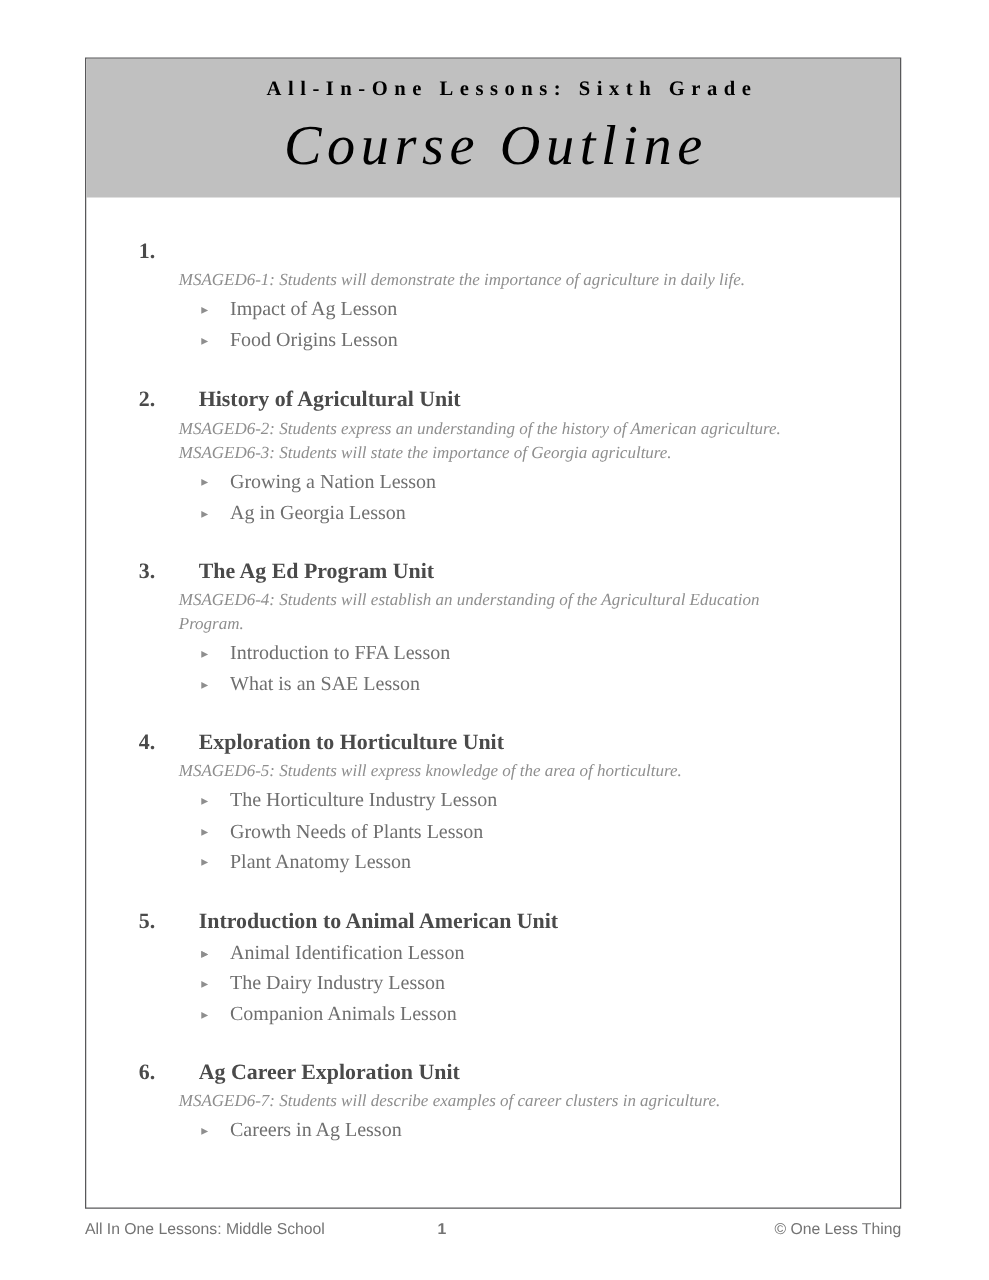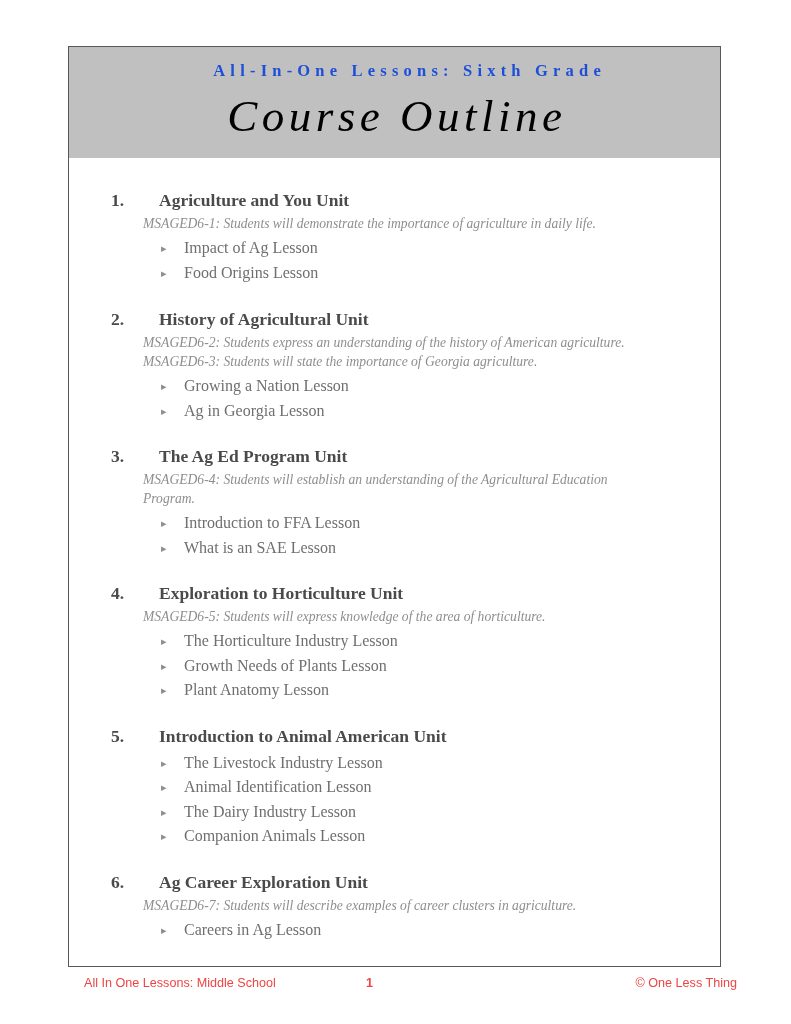--- a/index.html
+++ b/index.html
@@ -45,21 +45,21 @@
     height: 111px;
     background: #c0c0c0;
     overflow: hidden;
   }
   #header-subtitle {
     position: absolute;
     left: 0;
     right: 0;
     top: 14px;
     text-align: center;
-    color: #1d4ed8;
+    color: #000000;
     font-family: "Liberation Serif", serif;
     font-weight: bold;
     font-size: 16.5px;
     letter-spacing: 5.2px;
     text-indent: 5.2px;
     line-height: 20px;
     white-space: nowrap;
     padding-left: 25px;
   }
   #header-title {
@@ -157,22 +157,21 @@
 
   
   #footer {
     position: absolute;
     left: 68px;
     top: 974px;
     width: 653px;
     height: 22px;
     font-family: "Liberation Sans", sans-serif;
     font-size: 12.6px;
-    color: #ef4444;
-    margin-left: 16px;
+    color: #737373;
   }
   #footer-left {
     position: absolute;
     left: 0;
     top: 0;
     line-height: 18px;
     white-space: nowrap;
   }
   #footer-page {
     position: absolute;
@@ -202,21 +201,20 @@
     <div id="header-banner">
       <div id="header-subtitle">All-In-One Lessons: Sixth Grade</div>
       <div id="header-title">Course Outline</div>
     </div>
 
     <div id="outline">
         <div style="height: 30px;"></div>
         <div class="unit">
           <div class="unit-head">
             <div class="unit-number">1.</div>
-            <div class="unit-title">Agriculture and You Unit</div>
           </div>
           <div class="standards">
             <div class="standard">MSAGED6-1: Students will demonstrate the importance of agriculture in daily life.</div>
           </div>
           <div class="lessons">
             <div class="lesson"><span class="lesson-bullet">▸</span><span>Impact of Ag Lesson</span></div>
             <div class="lesson"><span class="lesson-bullet">▸</span><span>Food Origins Lesson</span></div>
           </div>
         </div>
         <div style="height: 22px;"></div>
@@ -263,21 +261,21 @@
             <div class="lesson"><span class="lesson-bullet">▸</span><span>Plant Anatomy Lesson</span></div>
           </div>
         </div>
         <div style="height: 21px;"></div>
         <div class="unit">
           <div class="unit-head">
             <div class="unit-number">5.</div>
             <div class="unit-title">Introduction to Animal American Unit</div>
           </div>
           <div class="lessons">
-            <div class="lesson"><span class="lesson-bullet">▸</span><span>The Livestock Industry Lesson</span></div>
+            <div class="lesson"><span class="lesson-bullet">▸</span></div>
             <div class="lesson"><span class="lesson-bullet">▸</span><span>Animal Identification Lesson</span></div>
             <div class="lesson"><span class="lesson-bullet">▸</span><span>The Dairy Industry Lesson</span></div>
             <div class="lesson"><span class="lesson-bullet">▸</span><span>Companion Animals Lesson</span></div>
           </div>
         </div>
         <div style="height: 21px;"></div>
         <div class="unit">
           <div class="unit-head">
             <div class="unit-number">6.</div>
             <div class="unit-title">Ag Career Exploration Unit</div>

